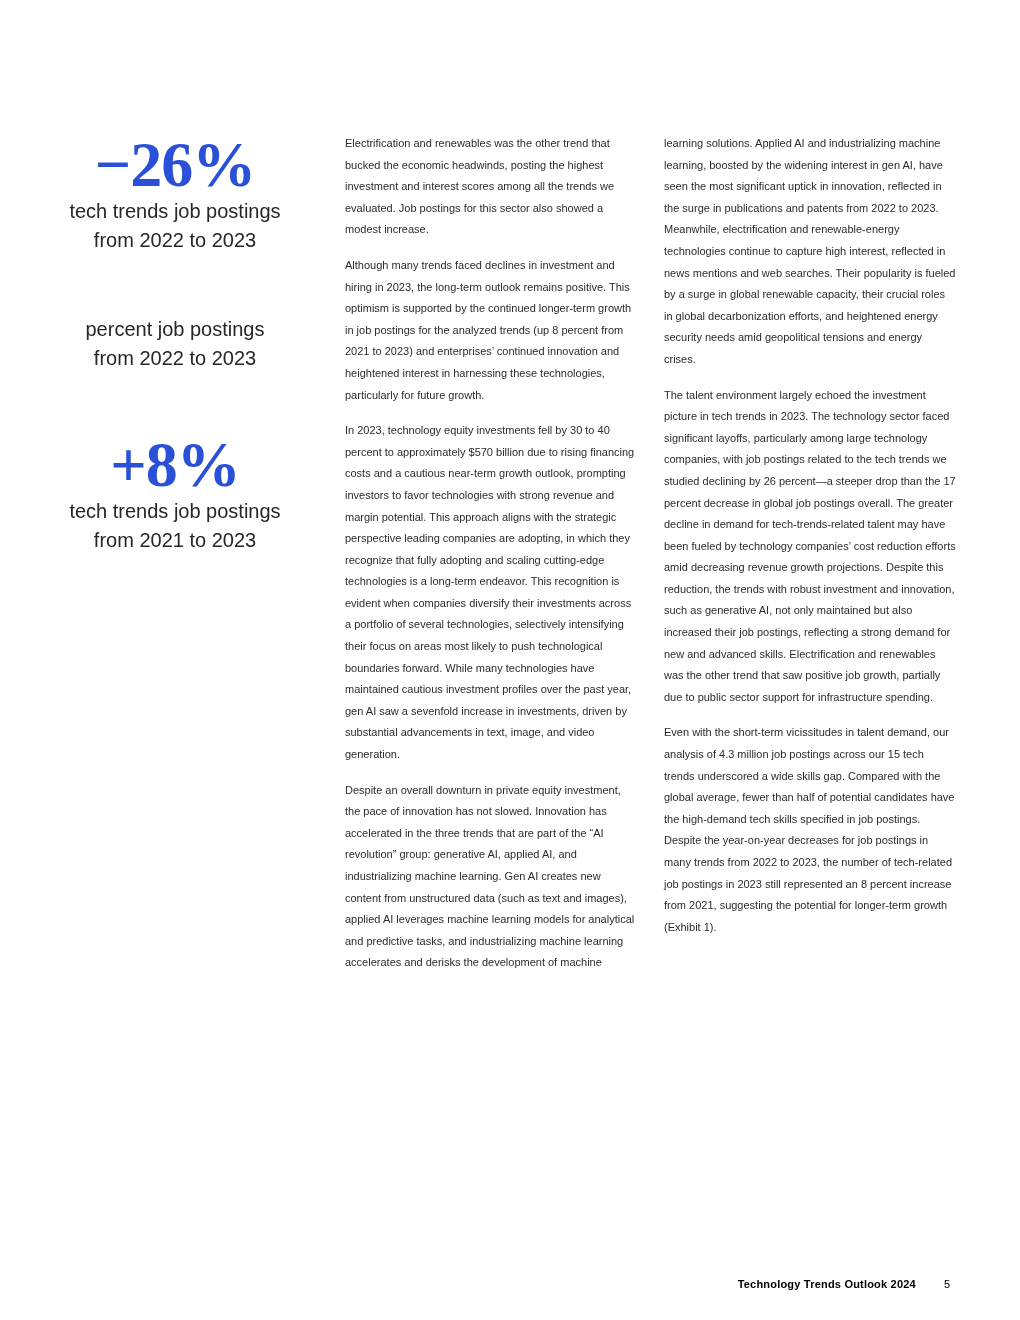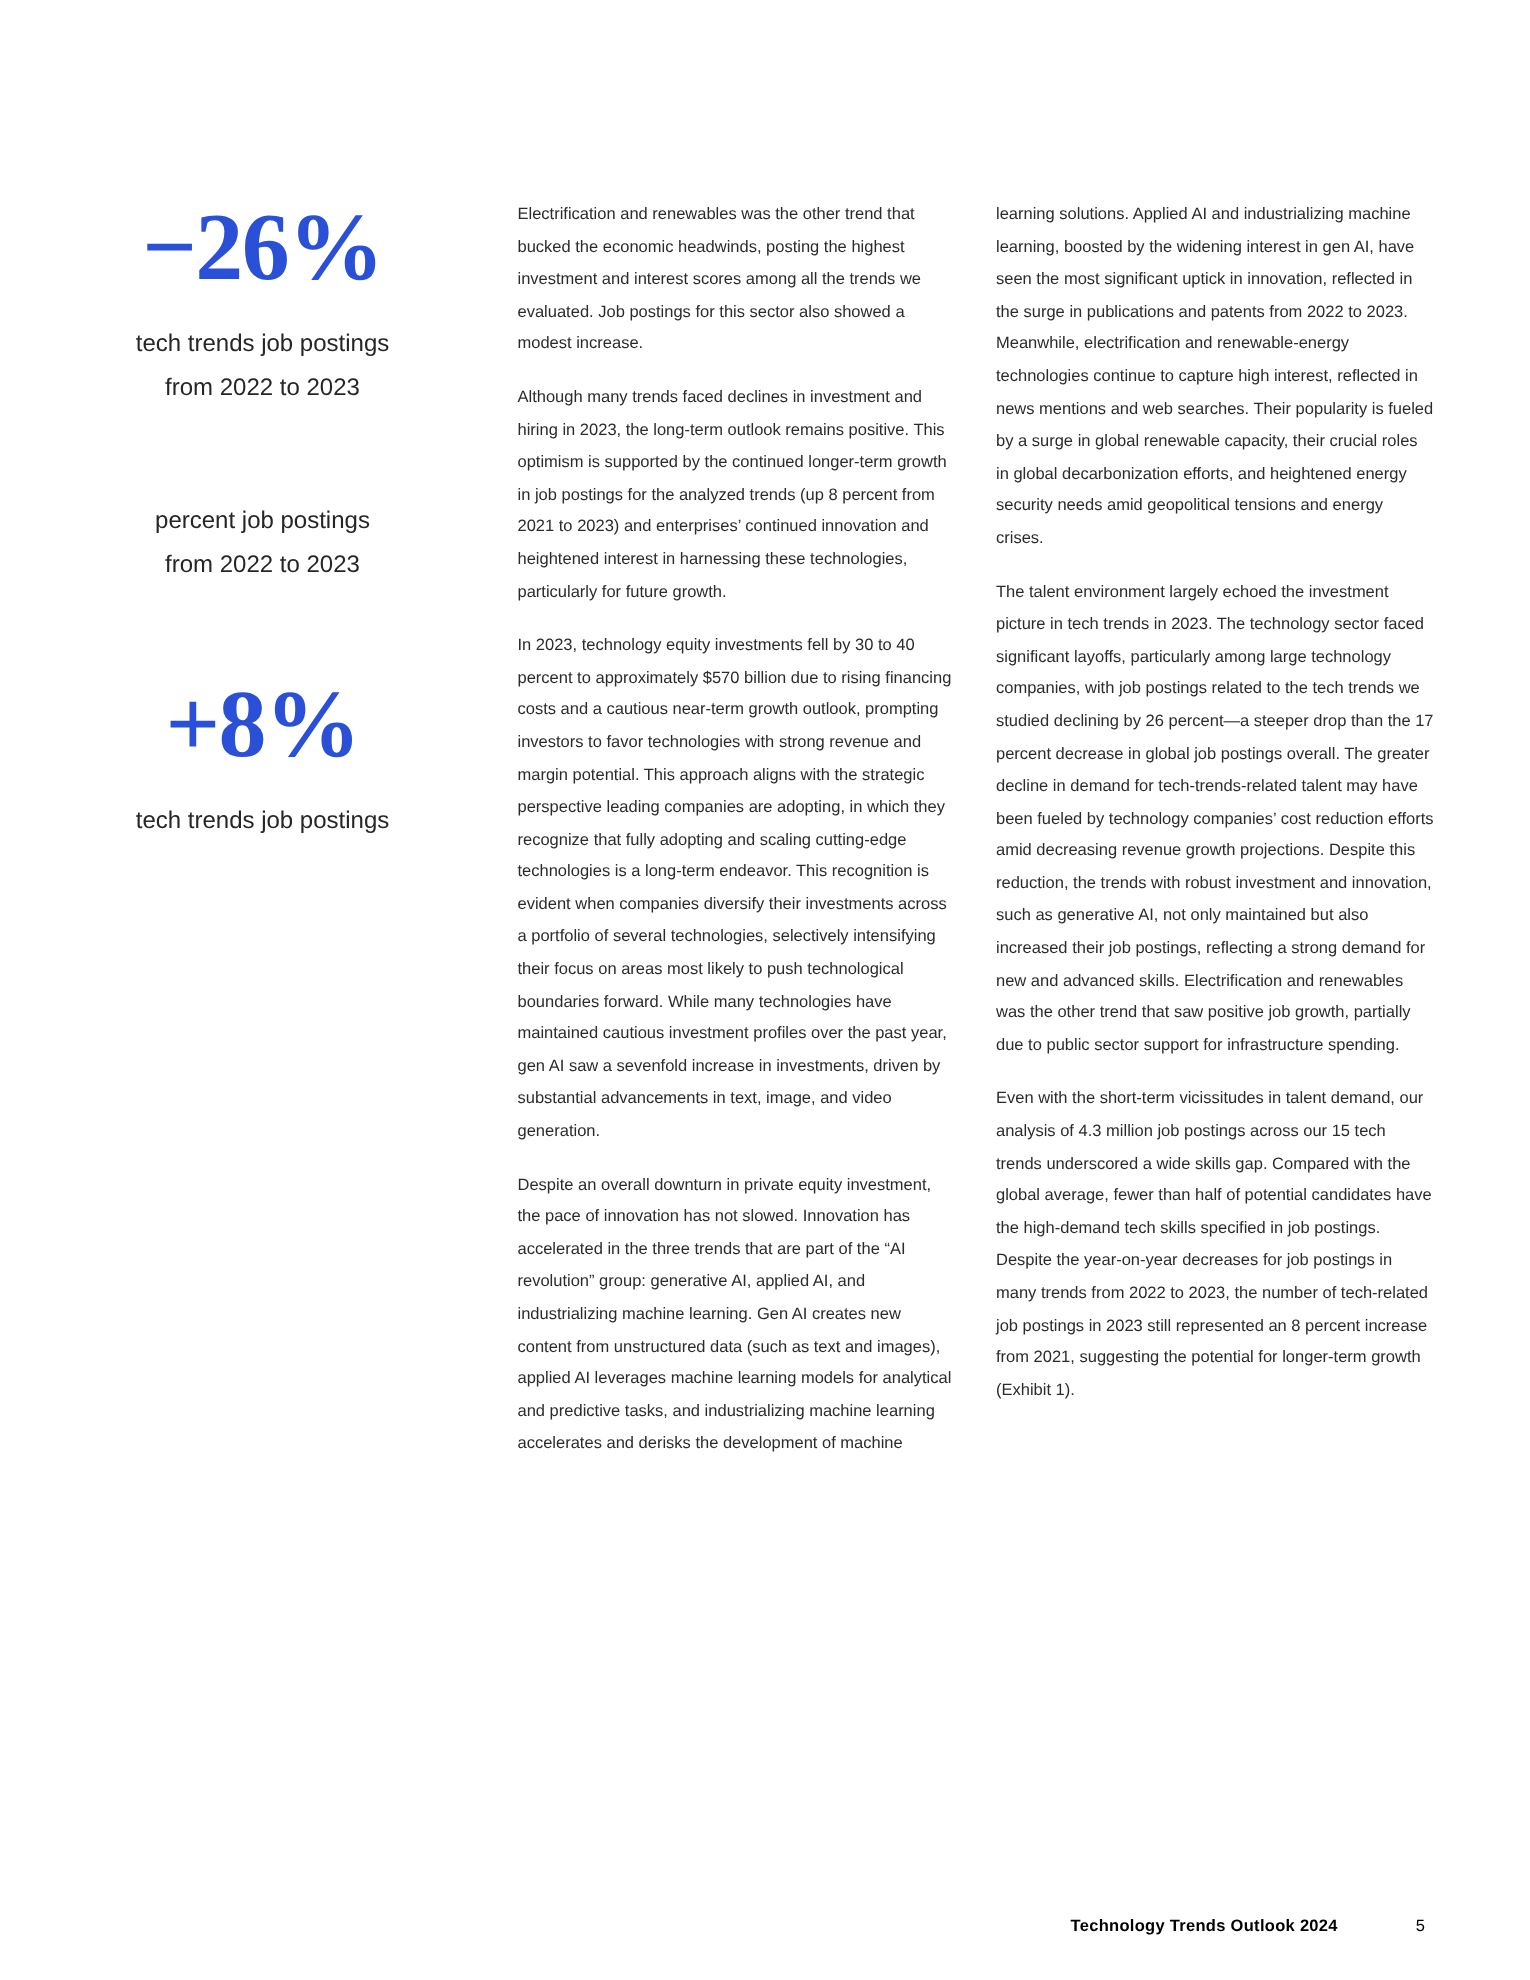--- a/index.html
+++ b/index.html
@@ -33,22 +33,21 @@
   }
   .stat-value {
     font-family: "Liberation Serif", "DejaVu Serif", serif;
     font-weight: 700;
     font-size: 64px;
     line-height: 1.0;
     letter-spacing: -1px;
     color: #2b50d8;
   }
   .stat-caption {
-    margin-top: 18px;
-    font-size: 16px;
+    font-size: 20px;
     line-height: 29px;
     color: #262626;
   }
   .text-col {
     width: 292px;
     font-size: 11px;
     line-height: 21.6px;
     color: #2b2b2b;
   }
   .text-col.middle {
@@ -56,21 +55,21 @@
   }
   .text-col p {
     margin: 0 0 14px 0;
   }
   .page-footer {
     position: absolute;
     right: 70px;
     bottom: 30px;
     display: flex;
     align-items: baseline;
-    gap: 52px;
+    gap: 28px;
     font-size: 11px;
     color: #000000;
   }
   .footer-title {
     font-weight: 700;
     letter-spacing: 0.2px;
   }
   .footer-page {
     font-weight: 400;
   }
@@ -91,20 +90,21 @@
     <div class="stat">
       <div class="stat-caption">
         <div>percent job postings</div>
         <div>from 2022 to 2023</div>
       </div>
     </div>
     <div class="stat">
       <div class="stat-value">+8%</div>
       <div class="stat-caption">
         <div>tech trends job postings</div>
+        <div>from 2021 to 2023</div>
       </div>
     </div>
   </aside>
 
   <div class="text-col middle">
     <p>Electrification and renewables was the other trend that bucked the economic headwinds, posting the highest investment and interest scores among all the trends we evaluated. Job postings for this sector also showed a modest increase.</p>
     <p>Although many trends faced declines in investment and hiring in 2023, the long-term outlook remains positive. This optimism is supported by the continued longer-term growth in job postings for the analyzed trends (up 8 percent from 2021 to 2023) and enterprises’ continued innovation and heightened interest in harnessing these technologies, particularly for future growth.</p>
     <p>In 2023, technology equity investments fell by 30 to 40 percent to approximately $570 billion due to rising financing costs and a cautious near-term growth outlook, prompting investors to favor technologies with strong revenue and margin potential. This approach aligns with the strategic perspective leading companies are adopting, in which they recognize that fully adopting and scaling cutting-edge technologies is a long-term endeavor. This recognition is evident when companies diversify their investments across a portfolio of several technologies, selectively intensifying their focus on areas most likely to push technological boundaries forward. While many technologies have maintained cautious investment profiles over the past year, gen AI saw a sevenfold increase in investments, driven by substantial advancements in text, image, and video generation.</p>
     <p>Despite an overall downturn in private equity investment, the pace of innovation has not slowed. Innovation has accelerated in the three trends that are part of the “AI revolution” group: generative AI, applied AI, and industrializing machine learning. Gen AI creates new content from unstructured data (such as text and images), applied AI leverages machine learning models for analytical and predictive tasks, and industrializing machine learning accelerates and derisks the development of machine</p>
   </div>

